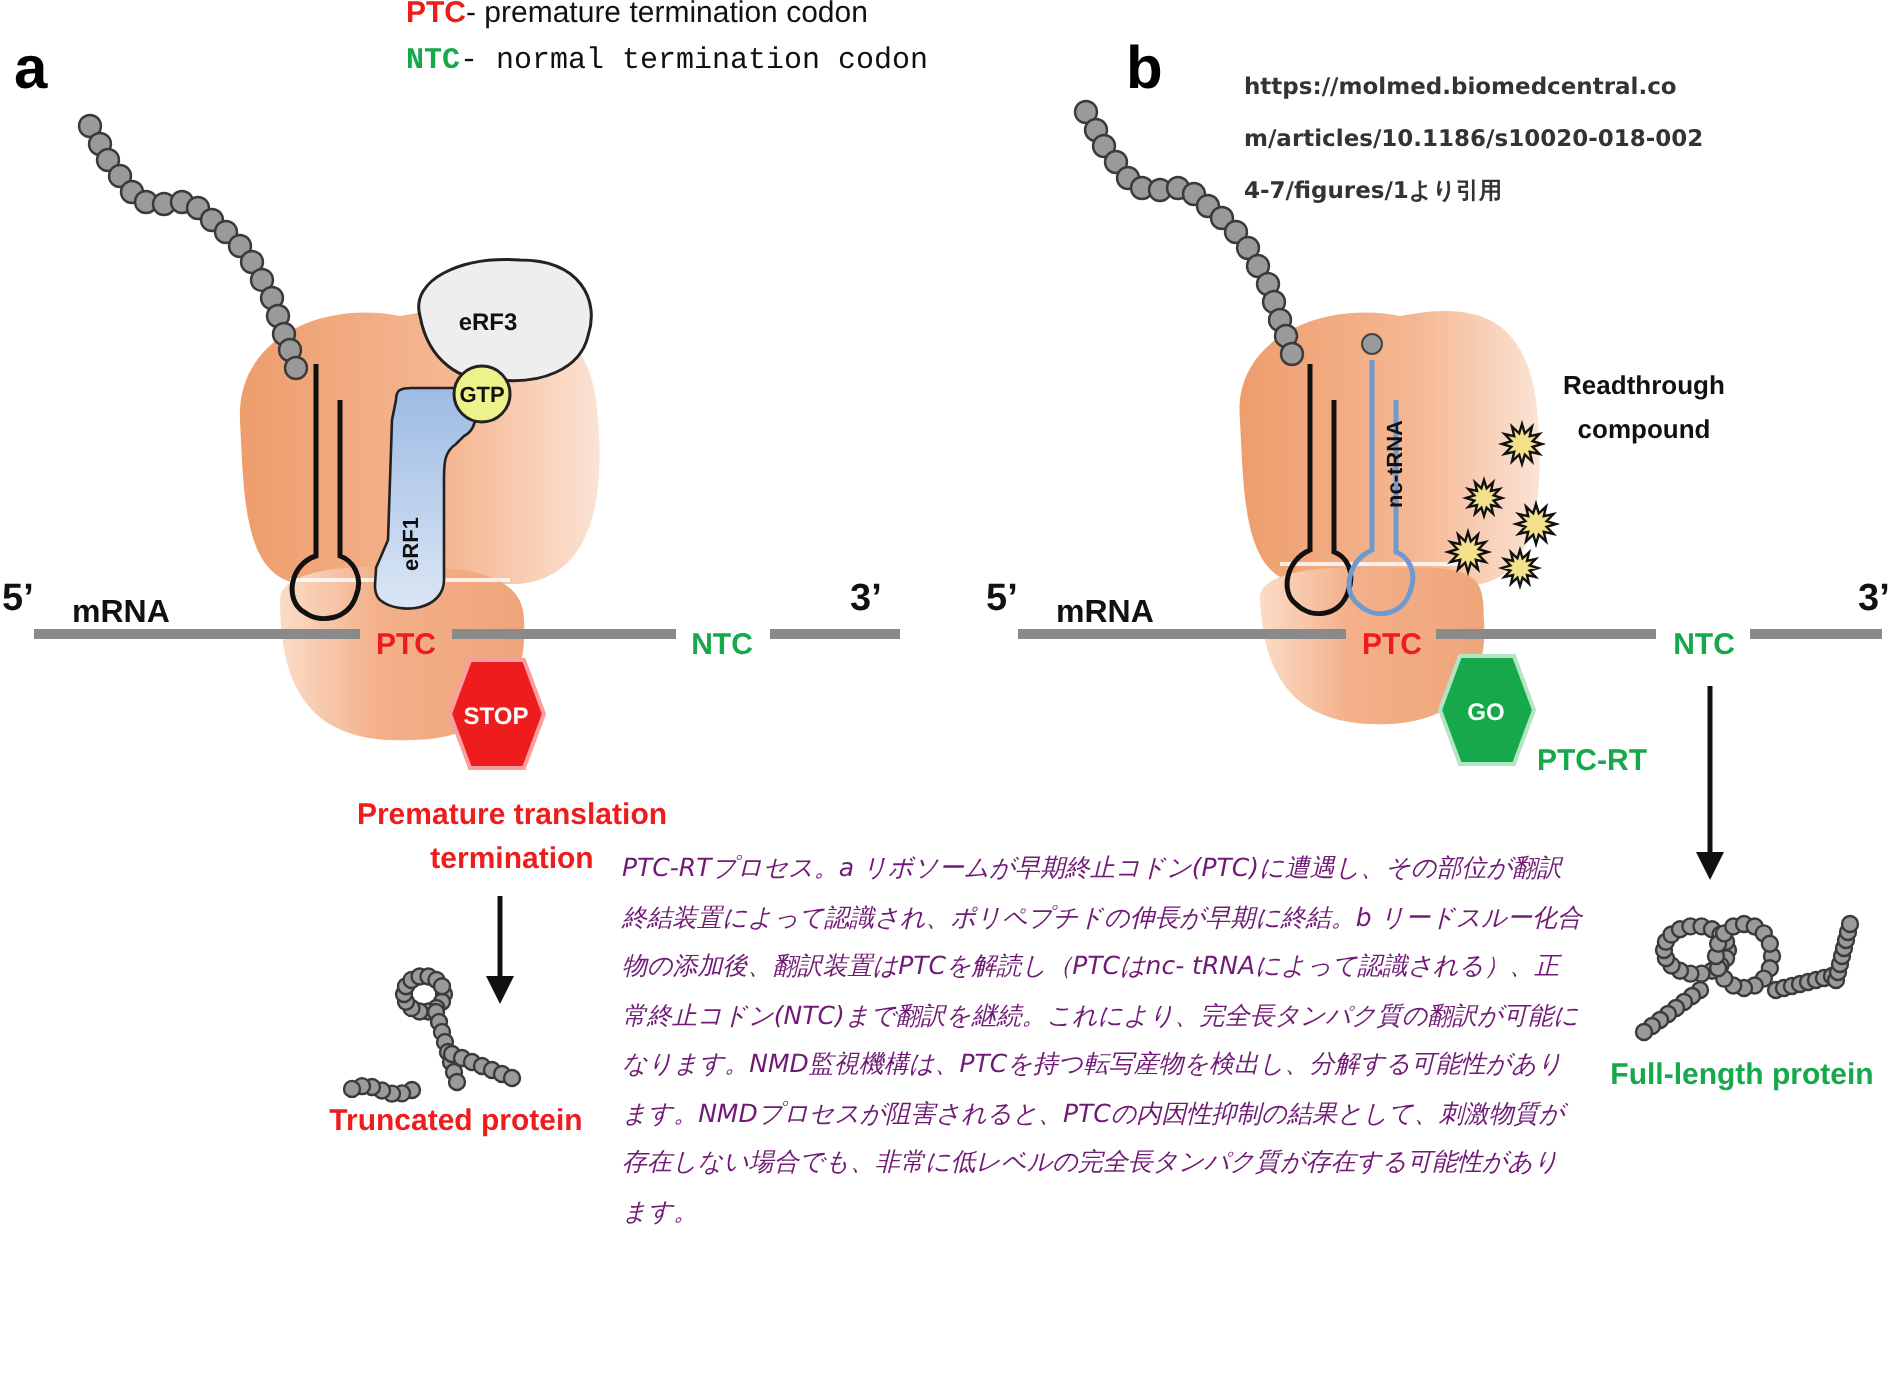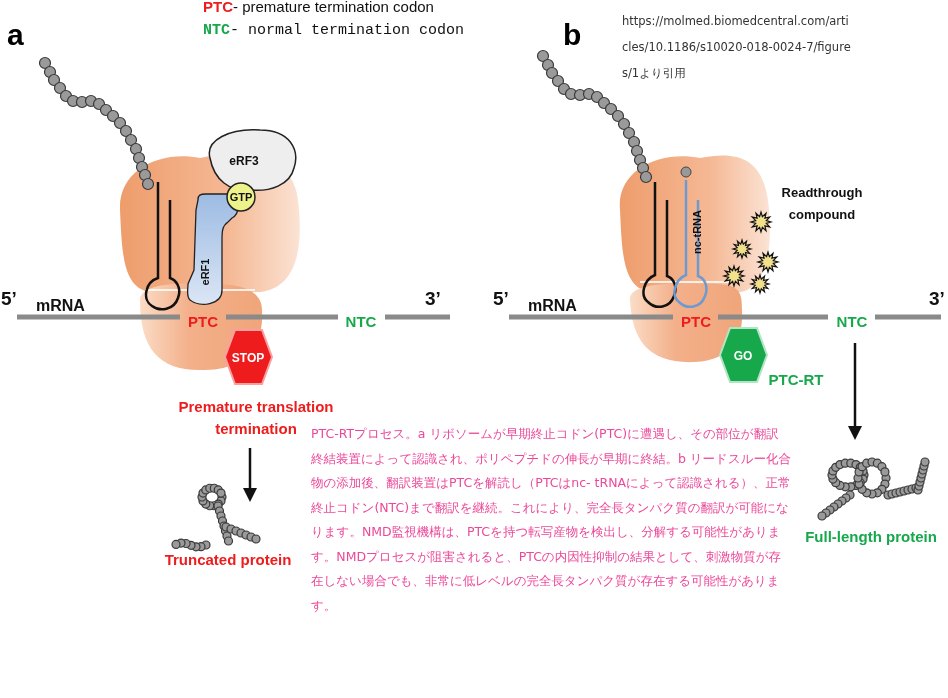--- a/index.html
+++ b/index.html
@@ -2,37 +2,37 @@
 <html><head>
 <meta charset="utf-8">
 <style>
   html, body { margin:0; padding:0; background:#ffffff; }
   body { width:948px; height:698px; position:relative; overflow:hidden; font-family:"Liberation Sans", sans-serif; }
   .abs { position:absolute; }
   .panel-label { font-family:"Liberation Sans", sans-serif; font-weight:bold; font-size:30px; color:#000; }
   .legend-line { font-family:"Liberation Sans", sans-serif; font-size:15px; color:#111; white-space:nowrap; }
   .legend-code { font-weight:bold; }
   .source { font-family:"DejaVu Sans", sans-serif; font-size:11.5px; color:#333; line-height:26px; width:230px; }
-  .caption { font-family:"DejaVu Sans", sans-serif; font-size:12.5px; color:#ec4899; line-height:24.5px; width:480px; }
+  .caption { font-family:"DejaVu Sans", sans-serif; font-size:12.5px; color:#701a75; line-height:24.5px; width:480px;font-style:italic; }
   svg text { font-family:"Liberation Sans", sans-serif; }
 </style>
 </head>
 <body>
 
 <div class="abs legend-line" style="left:203px; top:-2px;">
   <span class="legend-code" style="color:#ee1c1c;">PTC</span><span>- premature termination codon</span>
 </div>
 <div class="abs legend-line" style="left:203px; top:22px;font-family:Liberation Mono, monospace;">
   <span class="legend-code" style="color:#17a84c;">NTC</span><span>- normal termination codon</span>
 </div>
 
 <div class="abs panel-label" style="left:7px; top:18px;">a</div>
 <div class="abs panel-label" style="left:563px; top:18px;">b</div>
 
-<div class="abs source" style="left:622px; top:8px; word-break:break-all;">https://molmed.biomedcentral.com/articles/10.1186/s10020-018-0024-7/figures/1より引用</div>
+<div class="abs source" style="left:622px; top:30px; word-break:break-all;font-weight:bold;">https://molmed.biomedcentral.com/articles/10.1186/s10020-018-0024-7/figures/1より引用</div>
 
 <svg class="abs" style="left:0; top:0;" width="948" height="698" viewBox="0 0 948 698">
   <defs>
     <linearGradient id="riboGrad" x1="0" y1="0" x2="1" y2="0">
       <stop offset="0" stop-color="#ee9d6c"></stop>
       <stop offset="0.6" stop-color="#f5b894"></stop>
       <stop offset="1" stop-color="#fbe3d4"></stop>
     </linearGradient>
     <linearGradient id="riboGradLow" x1="0" y1="0" x2="1" y2="0">
       <stop offset="0" stop-color="#fbdcc6"></stop>

